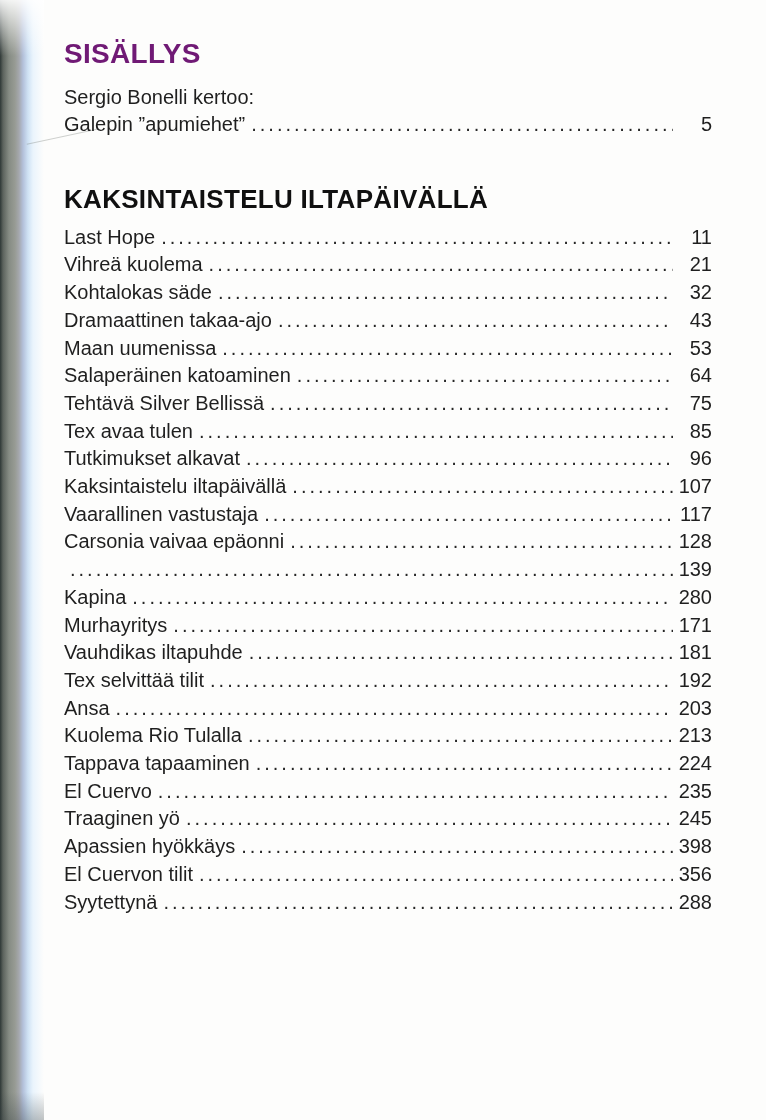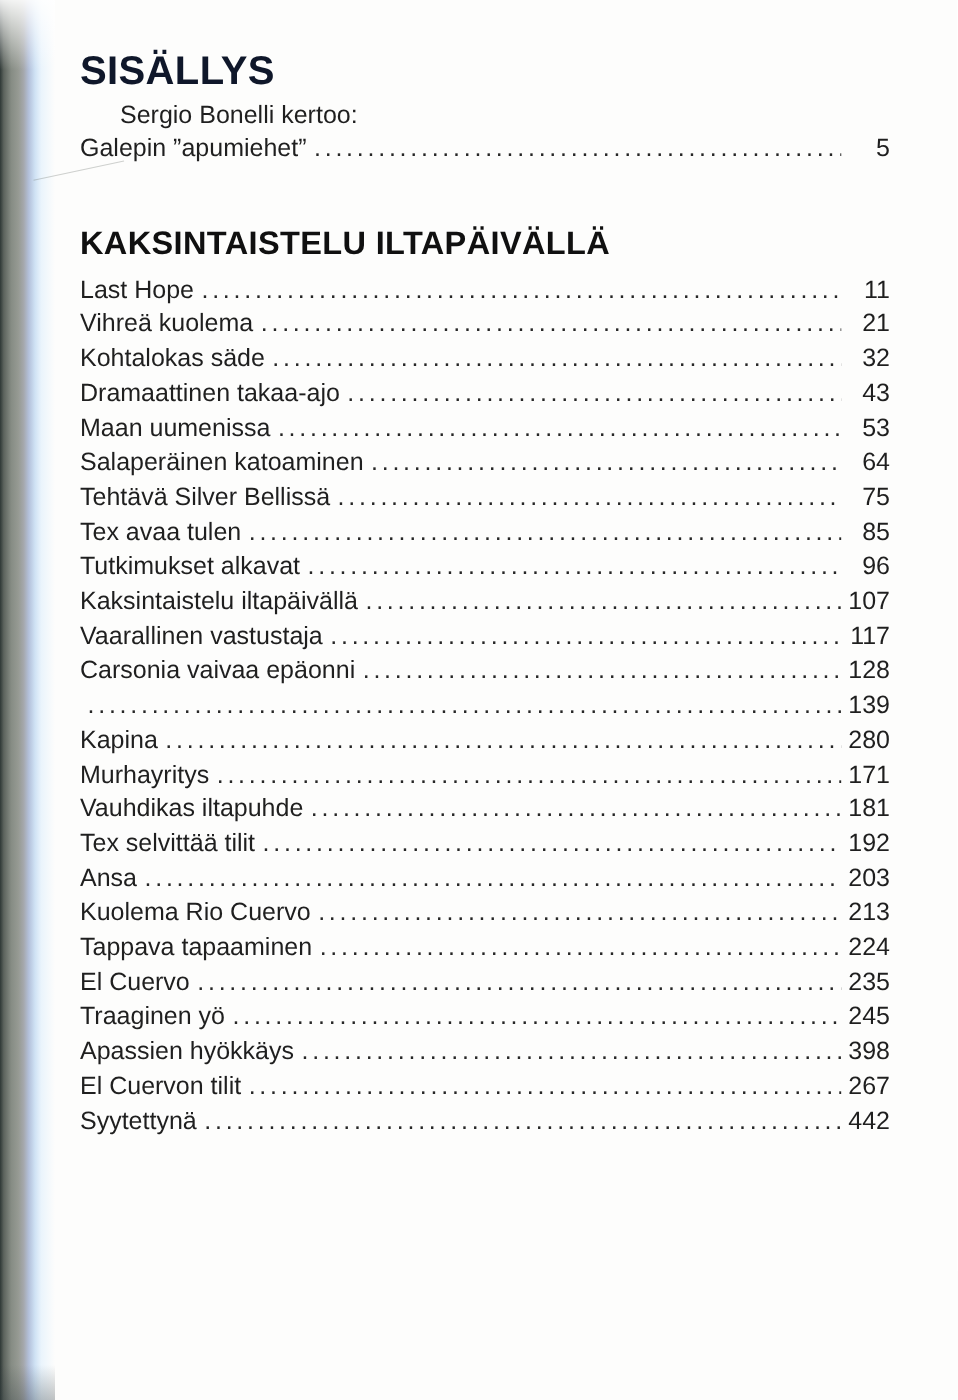--- a/index.html
+++ b/index.html
@@ -44,30 +44,29 @@
     left: 26px; top: 136px;
     width: 74px; height: 1px;
     background: rgba(120,125,120,0.35);
     transform: rotate(-12deg);
   }
   .content {
     position: absolute;
     left: 64px; right: 54px; top: 38px;
   }
   .h-contents {
-    margin: 0 0 4px 0;
-    font-size: 32px;
+    margin: 0 0 14px 0;
+    font-size: 28px;
     font-weight: bold;
-    color: #0f172a;
+    color: #701a75;
     letter-spacing: 0.3px;
   }
   .intro-line {
     font-size: 20px;
     line-height: 27px;
-    margin-left: 32px;
   }
   .h-section {
     margin: 45px 0 9px 0;
     font-size: 26px;
     font-weight: bold;
     color: #101010;
     letter-spacing: 0.3px;
   }
   .toc-row {
     display: flex;
@@ -197,21 +196,21 @@
           <span class="toc-title">Tex selvittää tilit</span>
           <span class="leader"></span>
           <span class="toc-page">192</span>
         </div>
         <div class="toc-row">
           <span class="toc-title">Ansa</span>
           <span class="leader"></span>
           <span class="toc-page">203</span>
         </div>
         <div class="toc-row">
-          <span class="toc-title">Kuolema Rio Cuervo</span>
+          <span class="toc-title">Kuolema Rio Tulalla</span>
           <span class="leader"></span>
           <span class="toc-page">213</span>
         </div>
         <div class="toc-row">
           <span class="toc-title">Tappava tapaaminen</span>
           <span class="leader"></span>
           <span class="toc-page">224</span>
         </div>
         <div class="toc-row">
           <span class="toc-title">El Cuervo</span>
@@ -224,22 +223,22 @@
           <span class="toc-page">245</span>
         </div>
         <div class="toc-row">
           <span class="toc-title">Apassien hyökkäys</span>
           <span class="leader"></span>
           <span class="toc-page">398</span>
         </div>
         <div class="toc-row">
           <span class="toc-title">El Cuervon tilit</span>
           <span class="leader"></span>
-          <span class="toc-page">267</span>
+          <span class="toc-page">356</span>
         </div>
         <div class="toc-row">
           <span class="toc-title">Syytettynä</span>
           <span class="leader"></span>
-          <span class="toc-page">442</span>
+          <span class="toc-page">288</span>
         </div>
       </div>
   </div>
 </div>
 
 </body></html>

